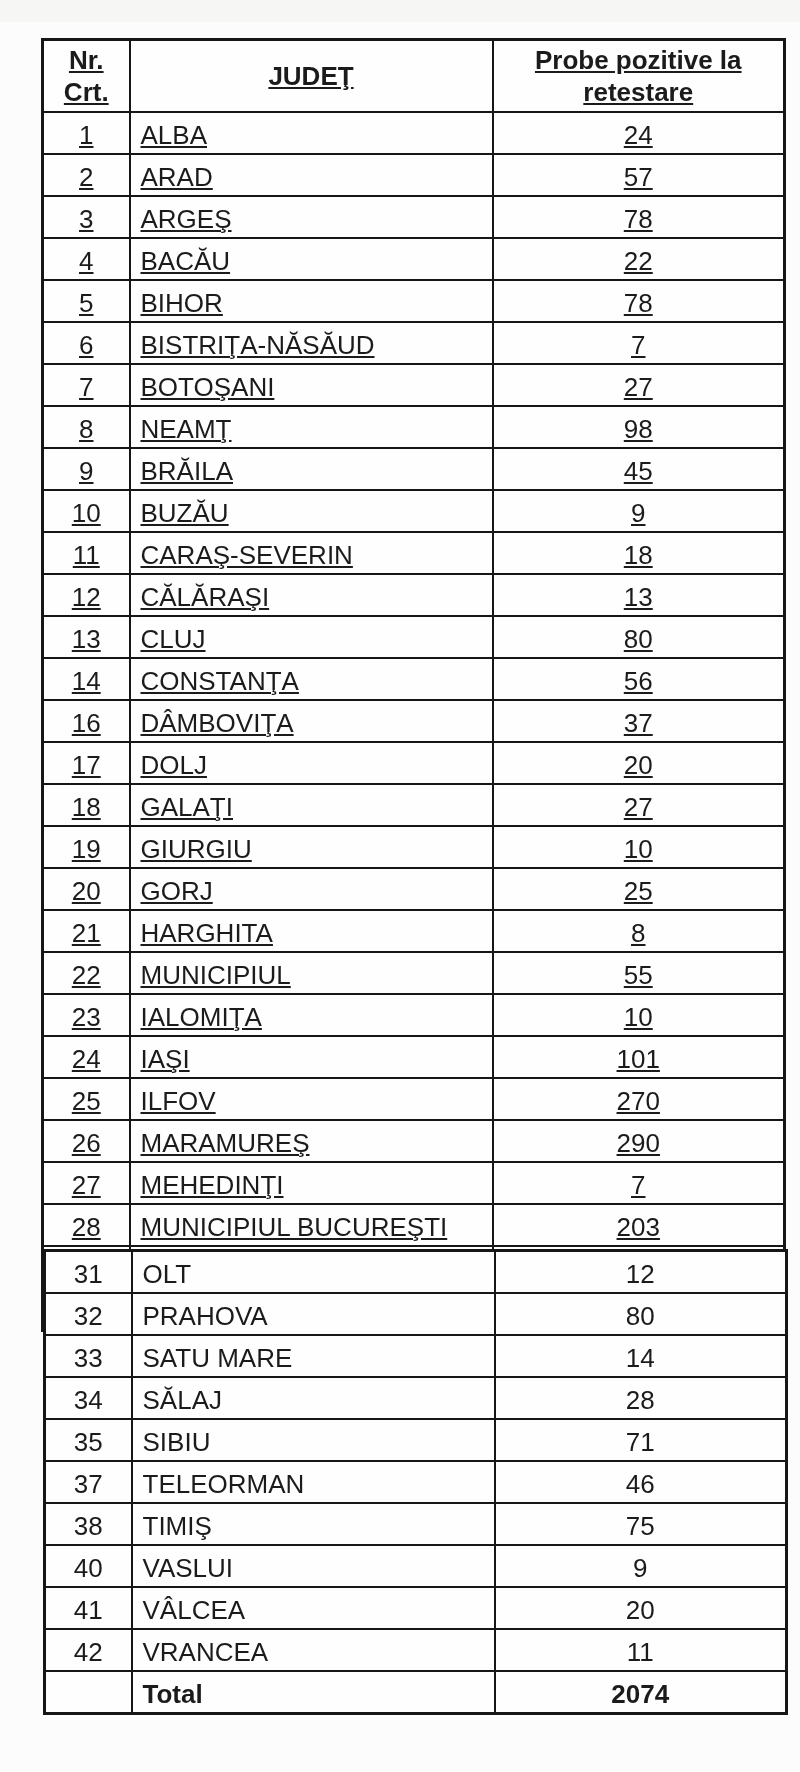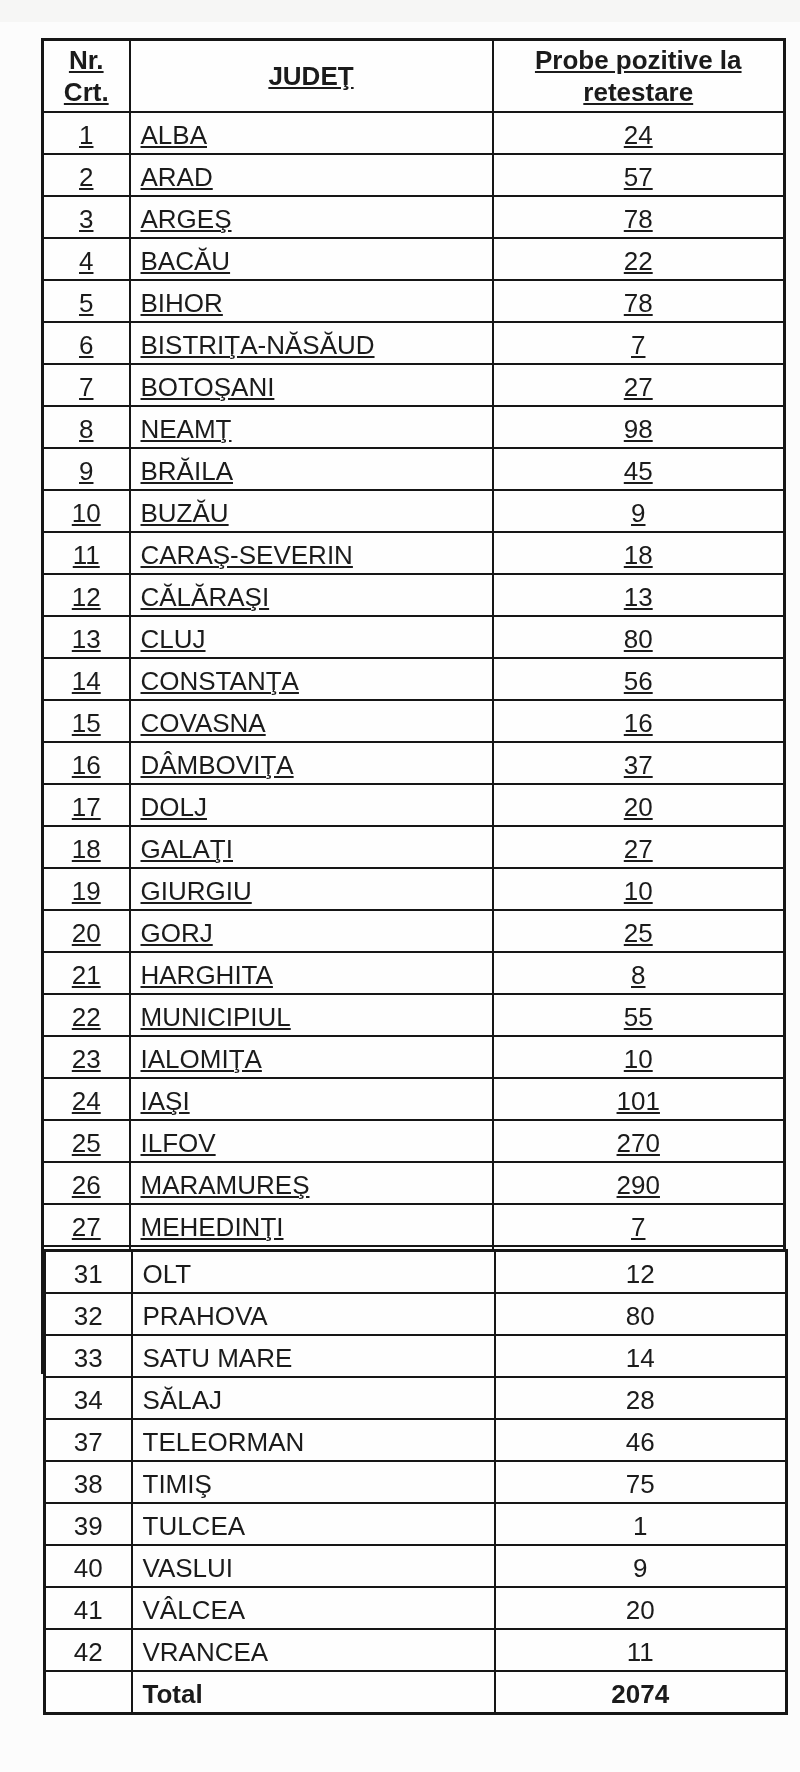--- a/index.html
+++ b/index.html
@@ -149,25 +149,20 @@
       <td class="nr">13</td>
       <td class="judet">CLUJ</td>
       <td class="val">80</td>
     </tr>
         <tr>
       <td class="nr">14</td>
       <td class="judet">CONSTANŢA</td>
       <td class="val">56</td>
     </tr>
         <tr>
-      <td class="nr">15</td>
-      <td class="judet">COVASNA</td>
-      <td class="val">16</td>
-    </tr>
-        <tr>
       <td class="nr">16</td>
       <td class="judet">DÂMBOVIŢA</td>
       <td class="val">37</td>
     </tr>
         <tr>
       <td class="nr">17</td>
       <td class="judet">DOLJ</td>
       <td class="val">20</td>
     </tr>
         <tr>
@@ -259,33 +254,33 @@
       <td class="nr">33</td>
       <td class="judet">SATU MARE</td>
       <td class="val">14</td>
     </tr>
         <tr>
       <td class="nr">34</td>
       <td class="judet">SĂLAJ</td>
       <td class="val">28</td>
     </tr>
         <tr>
+      <td class="nr">35</td>
+      <td class="judet">SIBIU</td>
+      <td class="val">71</td>
+    </tr>
+        <tr>
       <td class="nr">37</td>
       <td class="judet">TELEORMAN</td>
       <td class="val">46</td>
     </tr>
         <tr>
       <td class="nr">38</td>
       <td class="judet">TIMIŞ</td>
       <td class="val">75</td>
-    </tr>
-        <tr>
-      <td class="nr">39</td>
-      <td class="judet">TULCEA</td>
-      <td class="val">1</td>
     </tr>
         <tr>
       <td class="nr">40</td>
       <td class="judet">VASLUI</td>
       <td class="val">9</td>
     </tr>
         <tr>
       <td class="nr">41</td>
       <td class="judet">VÂLCEA</td>
       <td class="val">20</td>

